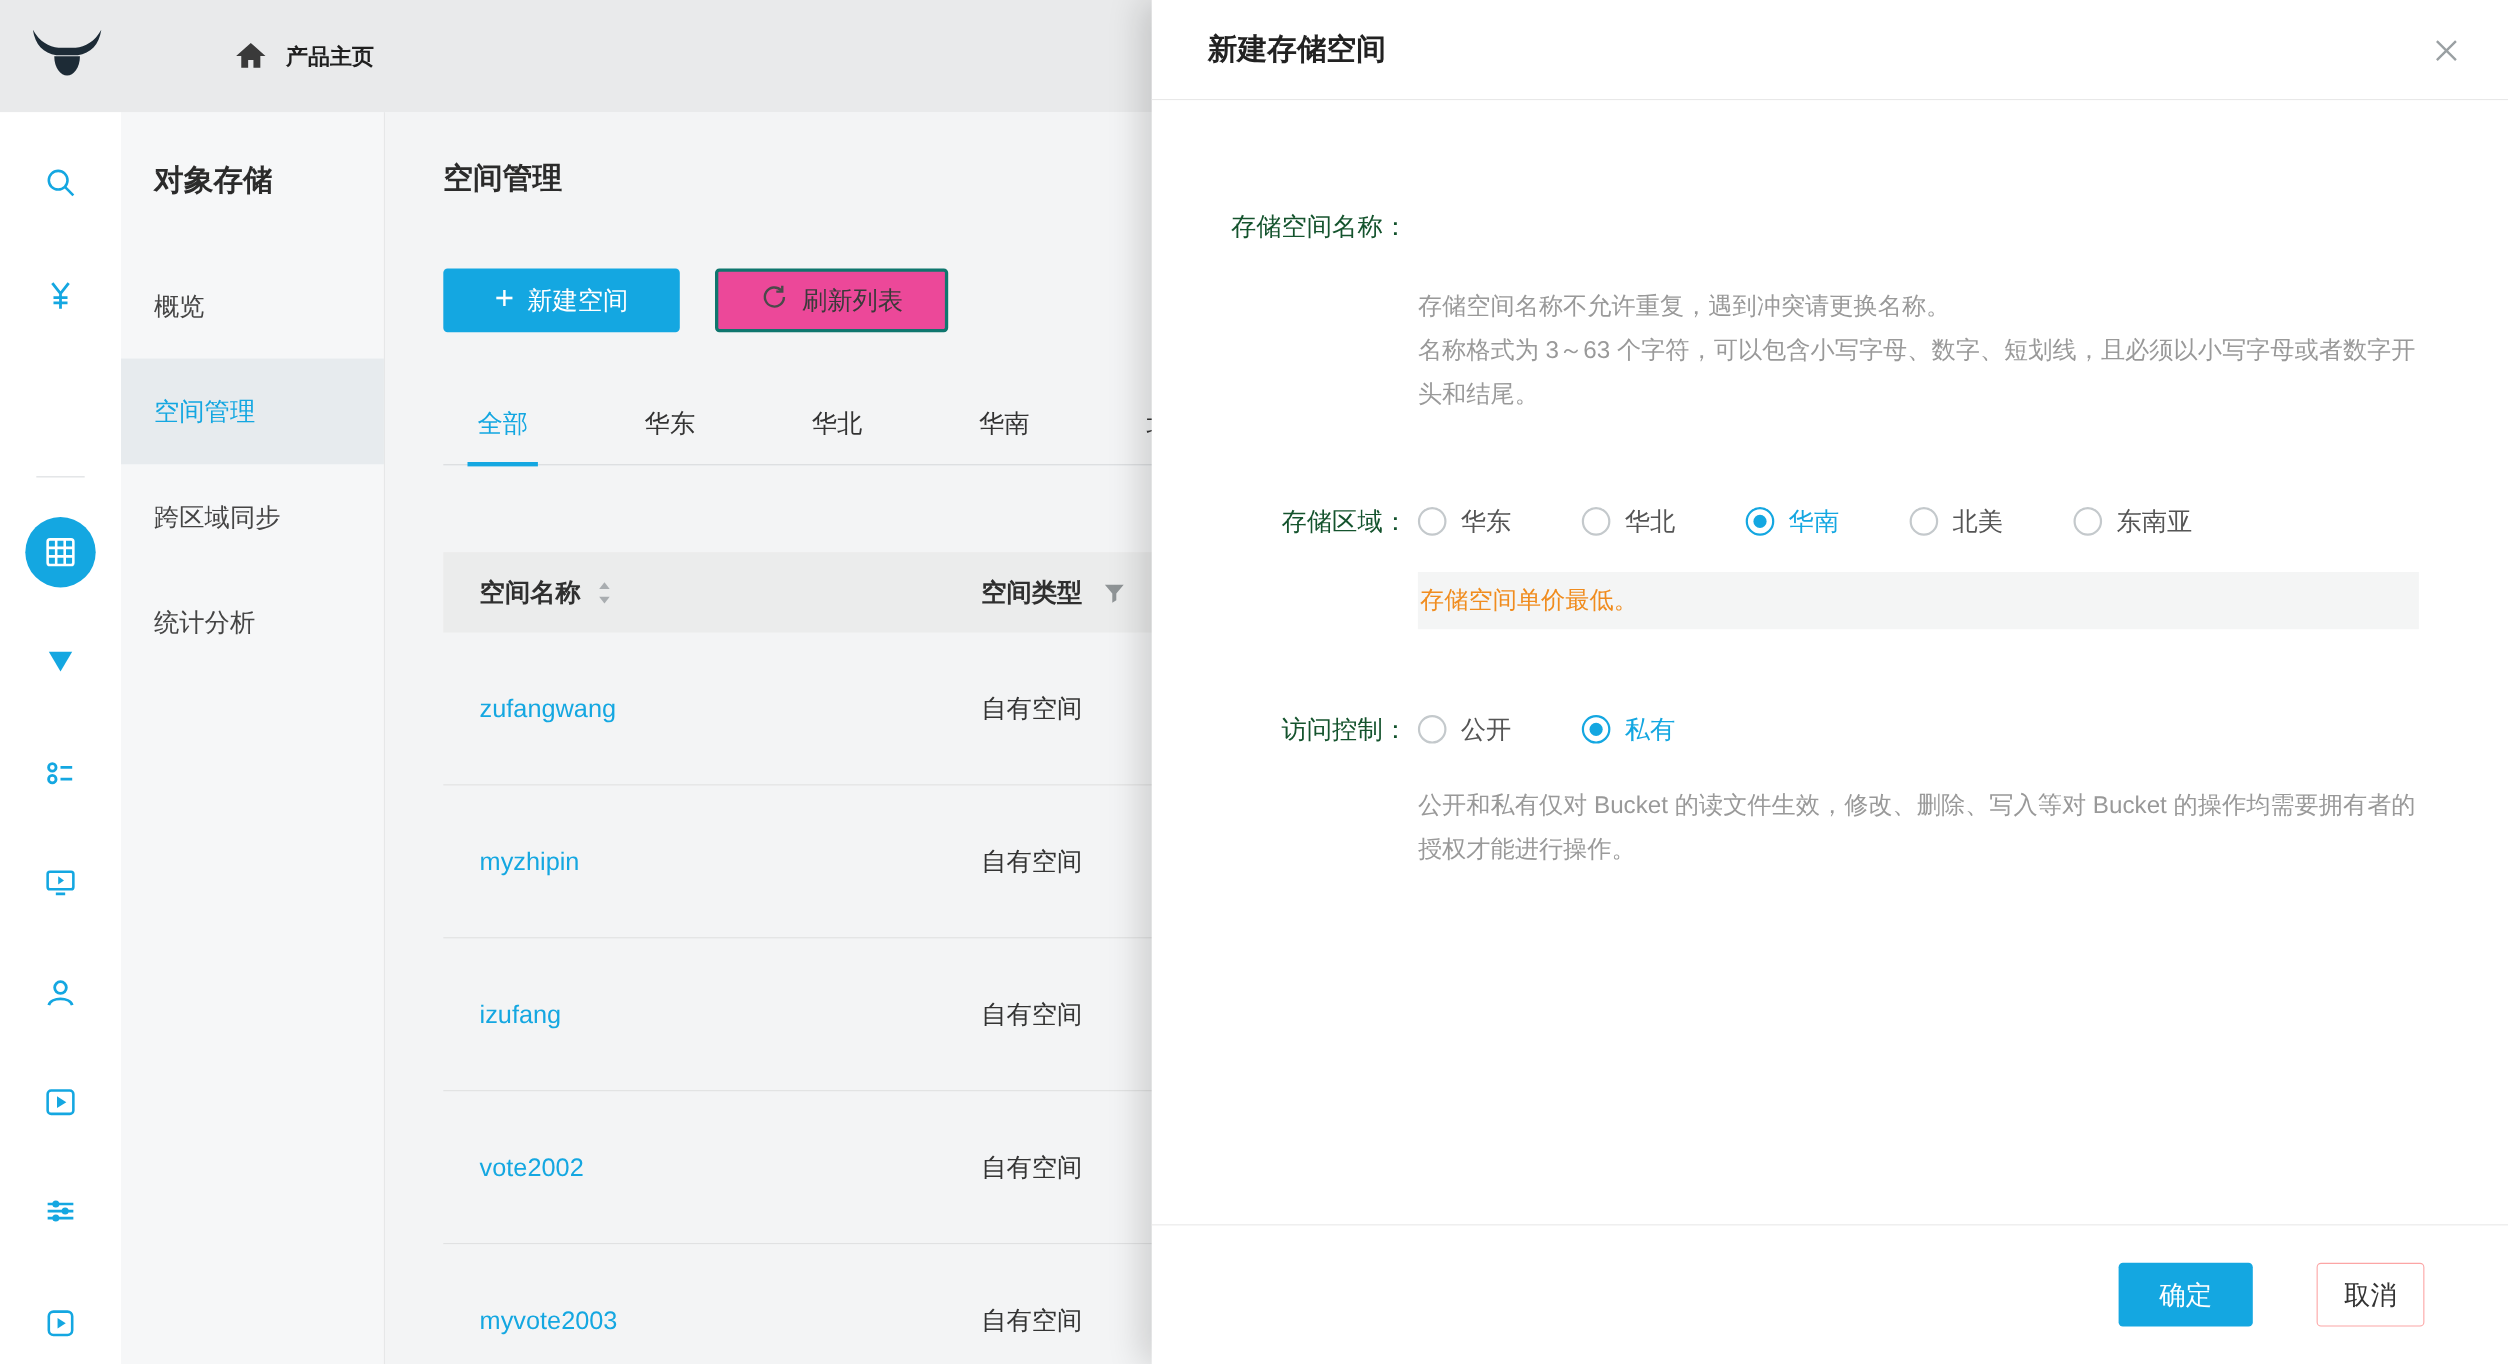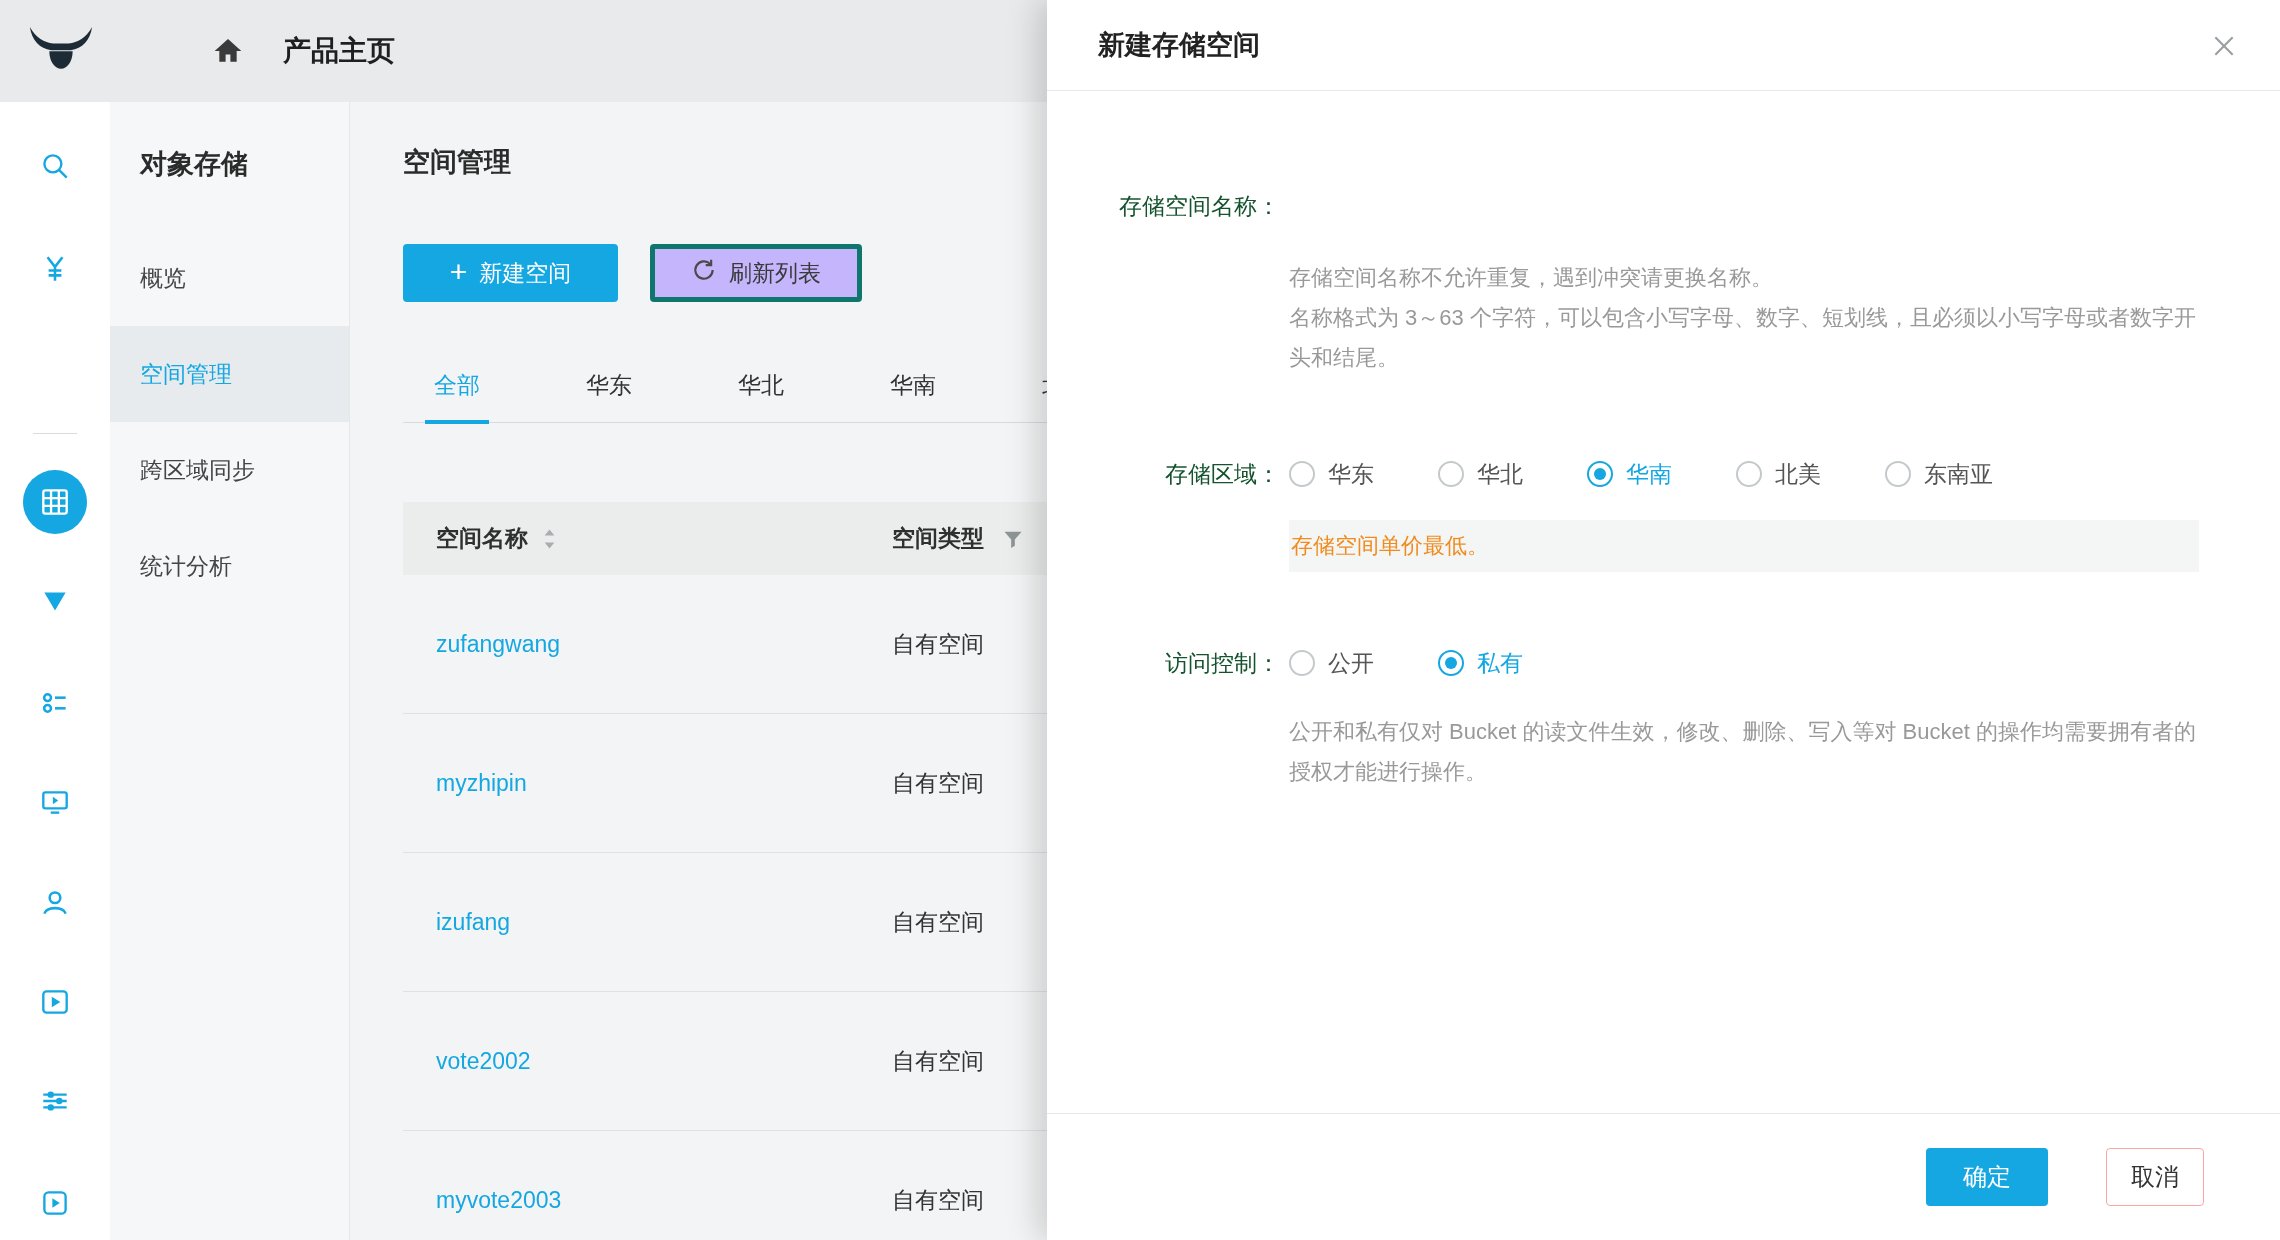--- a/index.html
+++ b/index.html
@@ -6,40 +6,40 @@
   body{
     width:2280px;height:1240px;position:relative;overflow:hidden;
     font-family:"Liberation Sans","DejaVu Sans",sans-serif;
     background:#f3f4f5;color:#333;
   }
   
   .topbar{position:absolute;left:0;top:0;width:2280px;height:102px;background:#e9eaeb;display:flex;align-items:center;}
   .logo{margin-left:26px;width:70px;height:52px;flex:none;}
   .home-group{margin-left:116px;display:flex;align-items:center;gap:16px;}
   .home-icon svg{width:32px;height:32px;display:block;}
-  .home-label{font-size:28px;font-weight:bold;color:#1f1f1f;margin-left:23px;}
+  .home-label{font-size:20px;font-weight:bold;color:#1f1f1f;}
   
   .rail{position:absolute;left:0;top:102px;width:110px;bottom:0;background:#ffffff;}
   .rail-item{position:absolute;left:0;width:110px;height:74px;display:flex;align-items:center;justify-content:center;cursor:pointer;}
   .rail-item svg{width:34px;height:34px;display:block;}
   .rail-bubble{width:64px;height:64px;border-radius:50%;background:#14a7e1;display:flex;align-items:center;justify-content:center;}
   .rail-divider{position:absolute;left:33px;width:44px;height:1px;background:#d9dcde;}
   
   .sidebar{position:absolute;left:110px;top:102px;width:240px;bottom:0;background:#f6f7f8;border-right:1px solid #e6e7e8;box-sizing:border-box;}
   .sidebar-title{padding:44px 0 0 30px;font-size:27px;font-weight:bold;color:#2b2b2b;height:62px;box-sizing:content-box;}
   .side-items{margin-top:22px;}
   .side-item{height:96px;line-height:96px;padding-left:30px;font-size:23px;color:#454545;cursor:pointer;}
   .side-item.active{background:#e7ebee;color:#14a7e1;}
   
   .main{position:absolute;left:350px;top:102px;right:0;bottom:0;background:#f3f4f5;overflow:hidden;}
   .main-title{position:absolute;left:53px;top:42px;font-size:27px;font-weight:bold;color:#2b2b2b;}
   .btn-row{position:absolute;left:53px;top:142px;display:flex;gap:32px;}
   .btn-new{width:215px;height:58px;background:#14a7e1;color:#fff;border:none;border-radius:4px;font-size:23px;display:flex;align-items:center;justify-content:center;gap:12px;cursor:pointer;font-family:inherit;}
   .btn-new .plus{font-size:30px;font-weight:400;line-height:1;margin-top:-3px;}
-  .btn-refresh{width:212px;height:58px;background:#c4b5fd;color:#3a3a3a;border:5px solid #0f766e;border-radius:4px;font-size:23px;display:flex;align-items:center;justify-content:center;gap:12px;cursor:pointer;font-family:inherit;}
+  .btn-refresh{width:212px;height:58px;background:#ec4899;color:#3a3a3a;border:3px solid #0f766e;border-radius:4px;font-size:23px;display:flex;align-items:center;justify-content:center;gap:12px;cursor:pointer;font-family:inherit;}
   .btn-refresh svg{width:26px;height:26px;}
   .tabs{position:absolute;left:53px;right:0;top:248px;height:73px;border-bottom:1px solid #d8dadc;display:flex;padding-left:31px;box-sizing:border-box;}
   .tab{margin-right:106px;font-size:23px;color:#333;height:73px;line-height:70px;position:relative;cursor:pointer;white-space:nowrap;}
   .tab.active{color:#14a7e1;}
   .tab.active::after{content:"";position:absolute;left:-9px;right:-9px;bottom:-1px;height:4px;background:#14a7e1;}
   .table-head{position:absolute;left:53px;right:0;top:400px;height:73px;background:#ebecec;display:flex;align-items:center;padding-left:33px;box-sizing:border-box;font-size:23px;font-weight:bold;color:#2f2f2f;}
   .cell-name{width:456px;display:flex;align-items:center;gap:14px;}
   .cell-type{flex:1;display:flex;align-items:center;gap:18px;}
   .table-body{position:absolute;left:53px;right:0;top:473px;bottom:auto;}
   .table-row{height:138px;display:flex;align-items:center;padding-left:33px;border-bottom:1px solid #e0e1e2;font-size:23px;}

